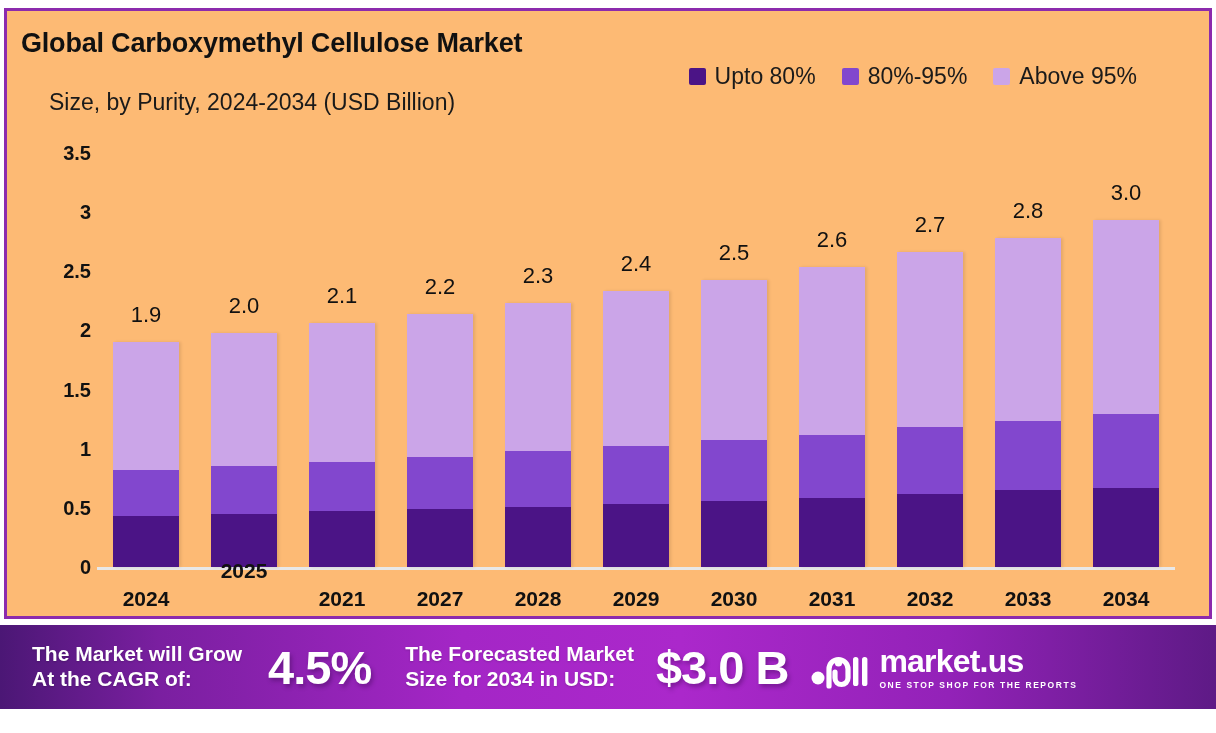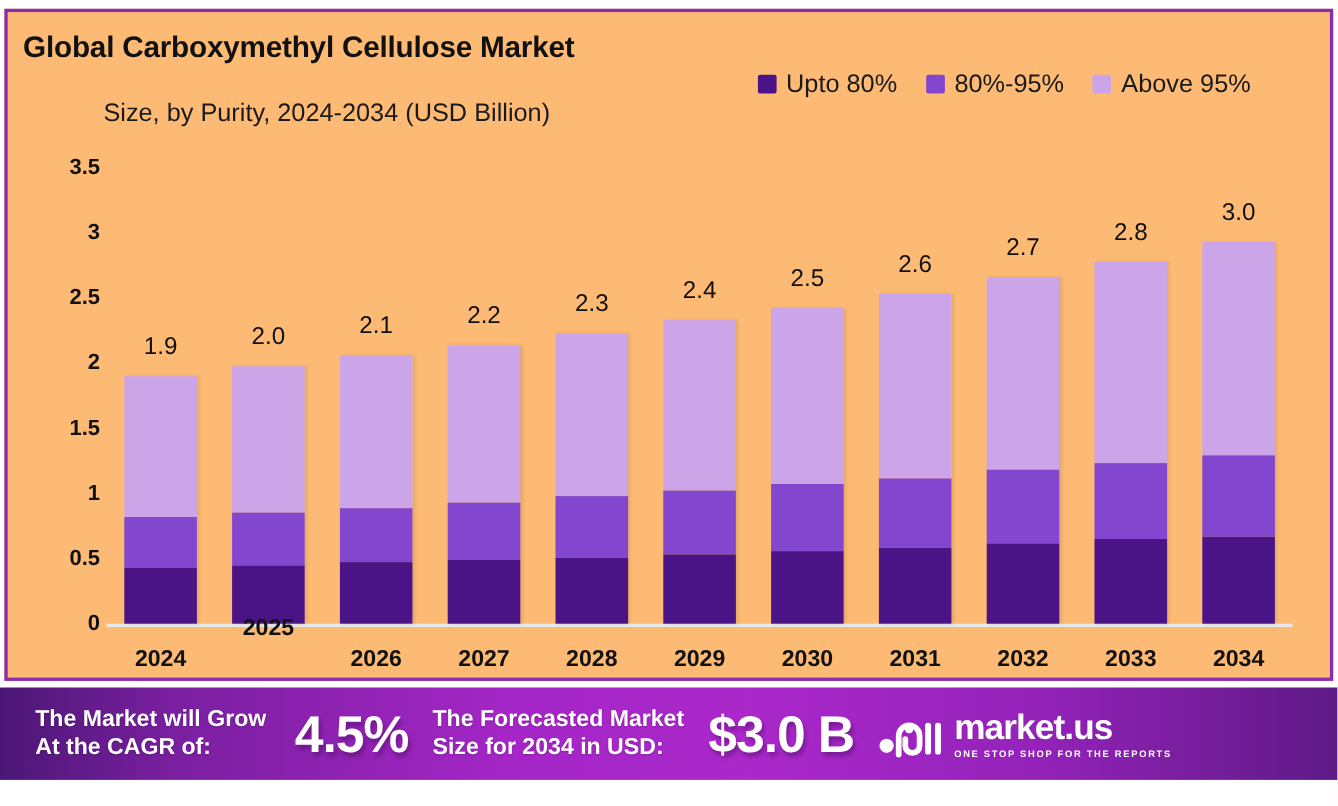--- a/index.html
+++ b/index.html
@@ -33,21 +33,20 @@
     letter-spacing: -0.2px;
     white-space: nowrap;
   }
   .title-sub {
     position: absolute;
     left: 42px; top: 78px;
     font-size: 23px;
     font-weight: 400;
     color: #1a1a1a;
     white-space: nowrap;
-    margin-left: 45px;
   }
   
   .legend {
     position: absolute;
     right: 72px; top: 52px;
     display: flex;
     align-items: center;
     gap: 26px;
   }
   .legend-item { display: flex; align-items: center; gap: 9px; }
@@ -143,21 +142,21 @@
   .banner-big {
     color: #ffffff;
     font-size: 47px;
     font-weight: 700;
     letter-spacing: -1px;
     white-space: nowrap;
     text-shadow: 2px 3px 4px rgba(40,0,60,0.35);
   }
   .b-cagr { margin-left: 32px; }
   .b-cagr-val { margin-left: 26px; }
-  .b-fc { margin-left: 22px; }
+  .b-fc { margin-left: 34px; }
   .b-fc-val { margin-left: 22px; }
   .logo-wrap {
     margin-left: 22px;
     display: flex;
     align-items: flex-end;
     gap: 9px;
   }
   .logo-mark { display: block; }
   .logo-text-block { display: flex; flex-direction: column; align-items: flex-start; }
   .logo-word {
@@ -233,21 +232,21 @@
             <div class="bar-value" style="top: 281.794px;">2.0</div>
             <div class="x-label" style="top: 548px;">2025</div>
           </div>
           <div class="bar-group" style="left: 196px; height: 556px; bottom: auto; top: 0px;">
             <div class="bar-stack" style="height: 243.669px; top: 312.331px;">
               <div class="seg" style="height: 138.394px; background: rgb(203, 165, 232);"></div>
               <div class="seg" style="height: 49.68px; background: rgb(130, 71, 206);"></div>
               <div class="seg" style="height: 55.5943px; background: rgb(75, 20, 134);"></div>
             </div>
             <div class="bar-value" style="top: 272.331px;">2.1</div>
-            <div class="x-label" style="top: 576px;">2026</div>
+            <div class="x-label" style="top: 576px;">2021</div>
           </div>
           <div class="bar-group" style="left: 294px; height: 556px; bottom: auto; top: 0px;">
             <div class="bar-stack" style="height: 253.131px; top: 302.869px;">
               <div class="seg" style="height: 143.126px; background: rgb(203, 165, 232);"></div>
               <div class="seg" style="height: 52.0457px; background: rgb(130, 71, 206);"></div>
               <div class="seg" style="height: 57.96px; background: rgb(75, 20, 134);"></div>
             </div>
             <div class="bar-value" style="top: 262.869px;">2.2</div>
             <div class="x-label" style="top: 576px;">2027</div>
           </div>

